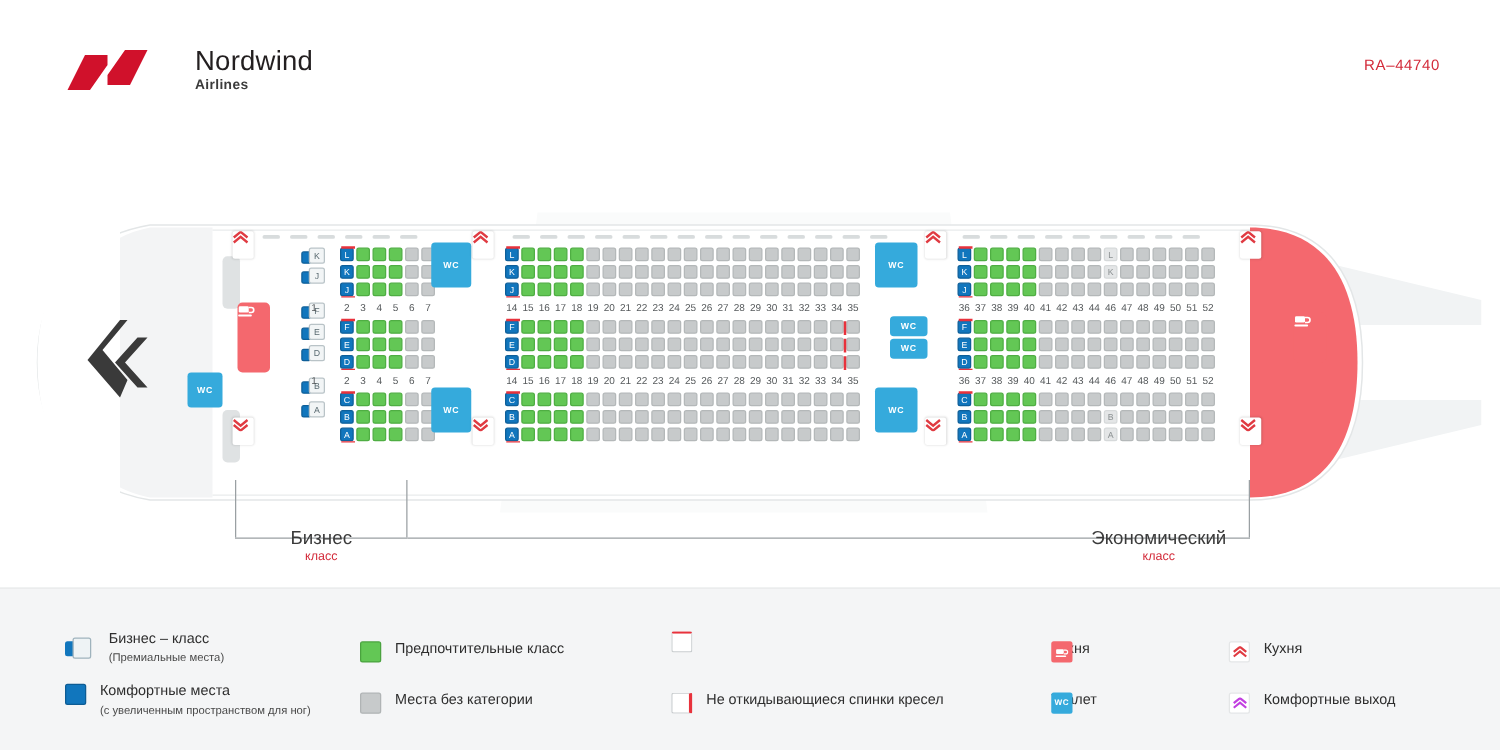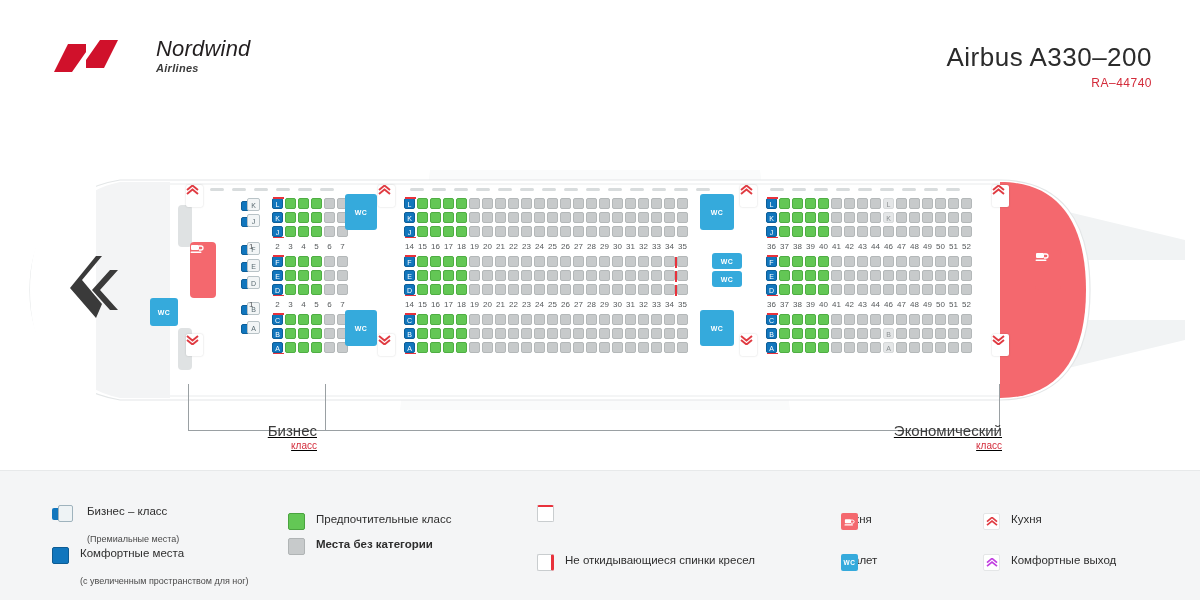--- a/index.html
+++ b/index.html
@@ -3,21 +3,21 @@
 <meta charset="utf-8">
 <style>
   * { box-sizing: border-box; margin:0; padding:0; }
   body {
     width:1200px; height:600px; overflow:hidden;
     font-family:"Liberation Sans", sans-serif;
     background:#ffffff; position:relative;
   }
   
   #header { position:absolute; left:0; top:0; width:1200px; height:110px; background:#fff; }
-  #logo-group { position:absolute; left:52px; top:38px; display:flex; align-items:center;font-style:italic; }
+  #logo-group { position:absolute; left:52px; top:38px; display:flex; align-items:center; }
   #logo-mark { width:92px; height:36px; }
   #logo-text { margin-left:12px; }
   #brand-name { font-size:22px; color:#231f20; letter-spacing:.2px; line-height:22px; }
   #brand-sub { font-size:11px; color:#3b3b3b; font-weight:bold; letter-spacing:.3px; margin-top:2px;}
   #model-block { position:absolute; right:48px; top:42px; text-align:right; }
   #model-name { font-size:26px; color:#2b2b2b; letter-spacing:.5px; }
   #model-reg { font-size:12px; color:#d32b3a; letter-spacing:.5px; margin-top:3px;}
 
   
   #plane { position:absolute; left:0; top:110px; width:1200px; height:360px; }
@@ -52,31 +52,31 @@
             display:flex; align-items:center; justify-content:center; }
   .exit { position:absolute; width:17px; height:22px; background:#fff;
           border-radius:2px; display:flex; align-items:center; justify-content:center;
           box-shadow:0 0 2px rgba(0,0,0,.18); }
   .exit svg { display:block; }
 
   
   .bracket { position:absolute; border-bottom:1px solid #9aa0a3; }
   .bracket .lft,.bracket .rgt{ position:absolute; top:-46px; width:1px; height:46px; background:#9aa0a3;}
   .bracket .lft{left:0;} .bracket .rgt{right:0;}
-  .cls-label { position:absolute; text-align:right;text-decoration:underline; }
+  .cls-label { position:absolute; text-align:center; }
   .cls-main { font-size:15px; color:#3b3b3b; }
   .cls-sub { font-size:10px; color:#d32b3a; margin-top:1px; }
 
   
   #legend { position:absolute; left:0; top:470px; width:1200px; height:130px;
             background:#f4f5f6; border-top:1px solid #e7e9ea; }
   .lg-item { position:absolute; display:flex; align-items:flex-start; }
   .lg-ico { flex:0 0 auto; margin-right:11px; margin-top:1px; }
   .lg-txt-main { font-size:11.5px; color:#2e2e2e; line-height:14px; }
-  .lg-txt-sub { font-size:9px; color:#4a4a4a; line-height:12px; margin-top:15px;}
+  .lg-txt-sub { font-size:9px; color:#4a4a4a; line-height:12px; margin-top:2px;}
   .sw { width:17px; height:17px; border-radius:2px; }
   .sw.green{ background:#63c755; border:1px solid #4aa33f;}
   .sw.grey{ background:#c7cacb; border:1px solid #b0b4b5;}
   .sw.comfort{ background:#1176bd; border:1px solid #0d5c94;}
   .sw.white-red{ background:#fff; border:1px solid #c9cdcf; border-top:2.5px solid #e8323c;}
   .sw.white-redside{ background:#fff; border:1px solid #c9cdcf; border-right:3px solid #e8323c;}
   .sw.galley{ background:#f4686e; display:flex; align-items:center; justify-content:center;}
   .sw.wc{ background:#35aadc; color:#fff; font-size:6.5px; font-weight:bold;
           display:flex; align-items:center; justify-content:center;}
   .sw.exitw{ background:#fff; border:1px solid #e4e6e7; display:flex;
@@ -92,21 +92,20 @@
   <div id="logo-group">
     <svg id="logo-mark" viewBox="0 0 92 36">
       <path d="M2 34 L16 6 L34 6 L34 22 L48 2 L66 2 L52 30 L34 30 L34 14 L20 34 Z" fill="#d0112b"></path>
     </svg>
     <div id="logo-text">
       <div id="brand-name">Nordwind</div>
       <div id="brand-sub">Airlines</div>
     </div>
   </div>
   <div id="model-block">
-    <div id="model-name">Airbus A330–200</div>
     <div id="model-reg">RA–44740</div>
   </div>
 </div>
 
 <div id="plane">
   <svg width="1200" height="360">
 
     <path d="M430 60 L760 60 L790 300 L400 300 Z" fill="#fafbfb"></path>
 
     <path d="M1060 100 L1185 130 L1185 150 L1060 150 Z" fill="#f1f3f4"></path>
@@ -852,21 +851,21 @@
     <div class="cls-sub">класс</div>
   </div>
   <div class="cls-label" style="left:852px;top:312px;width:150px;">
     <div class="cls-main">Экономический</div>
     <div class="cls-sub">класс</div>
   </div>
 </div>
 
 <div id="legend">
 
-  <div class="lg-item" style="left:52px;top:33px;">
+  <div class="lg-item" style="left:52px;top:33px;align-items:center;">
     <span class="lg-ico biz-ico">
       <span class="b1"></span>
         <span class="b2"></span>
     </span>
     <span>
       <span class="lg-txt-main" style="display:block">Бизнес – класс</span>
       <span class="lg-txt-sub" style="display:block">(Премиальные места)</span>
     </span>
   </div>
 
@@ -876,21 +875,21 @@
       <span class="lg-txt-main" style="display:block">Комфортные места</span>
       <span class="lg-txt-sub" style="display:block">(с увеличенным пространством для ног)</span>
     </span>
   </div>
 
   <div class="lg-item" style="left:288px;top:41px;">
     <span class="lg-ico sw green"></span>
     <span class="lg-txt-main">Предпочтительные класс</span>
   </div>
 
-  <div class="lg-item" style="left:288px;top:66px;font-weight:bold;">
+  <div class="lg-item" style="left:288px;top:82px;">
     <span class="lg-ico sw grey"></span>
     <span class="lg-txt-main">Места без категории</span>
   </div>
 
   <div class="lg-item" style="left:537px;top:33px;">
     <span class="lg-ico sw white-red"></span>
   </div>
 
   <div class="lg-item" style="left:537px;top:82px;">
     <span class="lg-ico sw white-redside"></span>

